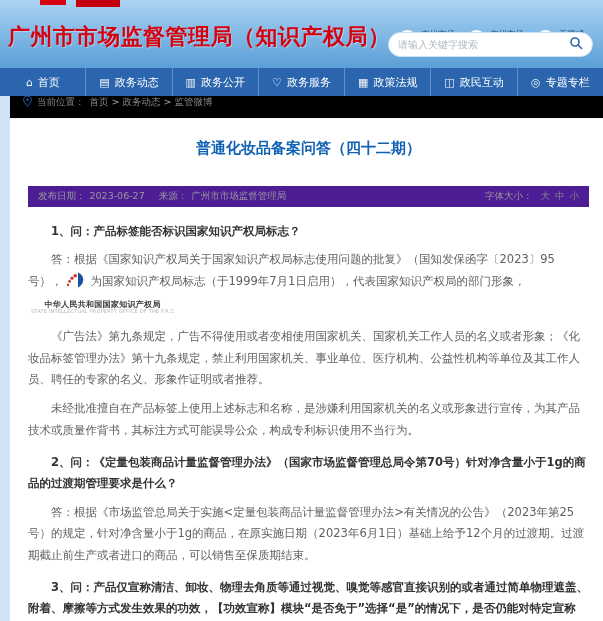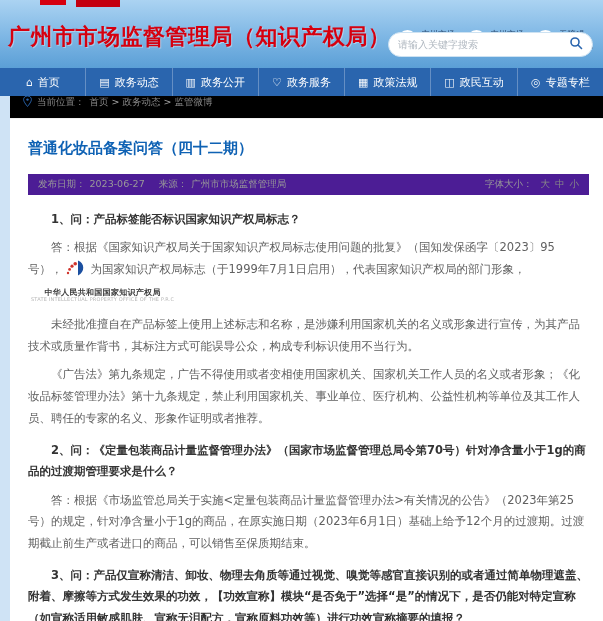--- a/index.html
+++ b/index.html
@@ -55,21 +55,21 @@
   .main { margin-left:10px; background:#fff; height:553px; }
   .breadcrumb {
     height:23px; display:flex; align-items:flex-start; gap:5px;
     padding-left:13px; font-size:9.5px; color:#888;
     background:#000000; border-bottom:1px solid #f1f1f1;
   }
   .crumb-link { cursor:pointer; }
   .crumb-sep { color:#aaa; }
   
   .article { padding:14px 14px 6px 18px; }
-  .article-title { text-align:left; color:#0f62b4; font-size:15px; font-weight:bold; margin:6px 0 16px; }
+  .article-title { text-align:center; color:#0f62b4; font-size:15px; font-weight:bold; margin:6px 0 28px; }
   .meta {
     background:#4c1d95; height:21px; display:flex; align-items:center;
     justify-content:space-between; padding:0 10px; font-size:9.5px; color:#999;
   }
   .meta-left { display:flex; gap:4px; }
   .meta-left .val { margin-right:10px; }
   .meta-right { display:flex; gap:3px; align-items:flex-start; }
   .font-size-opt { cursor:pointer; margin-left:5px; color:#888; }
   .qa-list { padding-top:4px; }
   .qa-question {
@@ -202,20 +202,20 @@
         <p class="qa-question">1、问：产品标签能否标识国家知识产权局标志？</p>
         <p class="qa-answer"><span>答：根据《国家知识产权局关于国家知识产权局标志使用问题的批复》（国知发保函字〔2023〕95号），</span><span class="cnipa-logo"><svg width="24" height="18" viewBox="0 0 24 18">
               <g fill="#d0342c">
                 <circle cx="3" cy="14" r="1.2"></circle>
                 <circle cx="4.6" cy="10.4" r="1.4"></circle>
                 <circle cx="7" cy="7.2" r="1.6"></circle>
                 <circle cx="10.2" cy="4.8" r="1.8"></circle>
               </g>
               <path d="M13 1.5 C20 4 20 13 13 16.5 L13 1.5 Z" fill="#1b4fa0"></path>
             </svg></span><span>为国家知识产权局标志（于1999年7月1日启用），代表国家知识产权局的部门形象，</span><span class="org-name"><span class="cn">中华人民共和国国家知识产权局</span><span class="en">STATE INTELLECTUAL PROPERTY OFFICE OF THE P.R.C</span></span></p>
+        <p class="qa-answer">《广告法》第九条规定，广告不得使用或者变相使用国家机关、国家机关工作人员的名义或者形象；《化妆品标签管理办法》第十九条规定，禁止利用国家机关、事业单位、医疗机构、公益性机构等单位及其工作人员、聘任的专家的名义、形象作证明或者推荐。</p>
         <p class="qa-answer">未经批准擅自在产品标签上使用上述标志和名称，是涉嫌利用国家机关的名义或形象进行宣传，为其产品技术或质量作背书，其标注方式可能误导公众，构成专利标识使用不当行为。</p>
-        <p class="qa-answer">《广告法》第九条规定，广告不得使用或者变相使用国家机关、国家机关工作人员的名义或者形象；《化妆品标签管理办法》第十九条规定，禁止利用国家机关、事业单位、医疗机构、公益性机构等单位及其工作人员、聘任的专家的名义、形象作证明或者推荐。</p>
         <p class="qa-question">2、问：《定量包装商品计量监督管理办法》（国家市场监督管理总局令第70号）针对净含量小于1g的商品的过渡期管理要求是什么？</p>
         <p class="qa-answer">答：根据《市场监管总局关于实施&lt;定量包装商品计量监督管理办法&gt;有关情况的公告》（2023年第25号）的规定，针对净含量小于1g的商品，在原实施日期（2023年6月1日）基础上给予12个月的过渡期。过渡期截止前生产或者进口的商品，可以销售至保质期结束。</p>
         <p class="qa-question">3、问：产品仅宣称清洁、卸妆、物理去角质等通过视觉、嗅觉等感官直接识别的或者通过简单物理遮盖、附着、摩擦等方式发生效果的功效，【功效宣称】模块“是否免于”选择“是”的情况下，是否仍能对特定宣称（如宣称适用敏感肌肤、宣称无泪配方，宣称原料功效等）进行功效宣称摘要的填报？</p>
       </div>
   </div>
 </div>
 
 </body></html>

